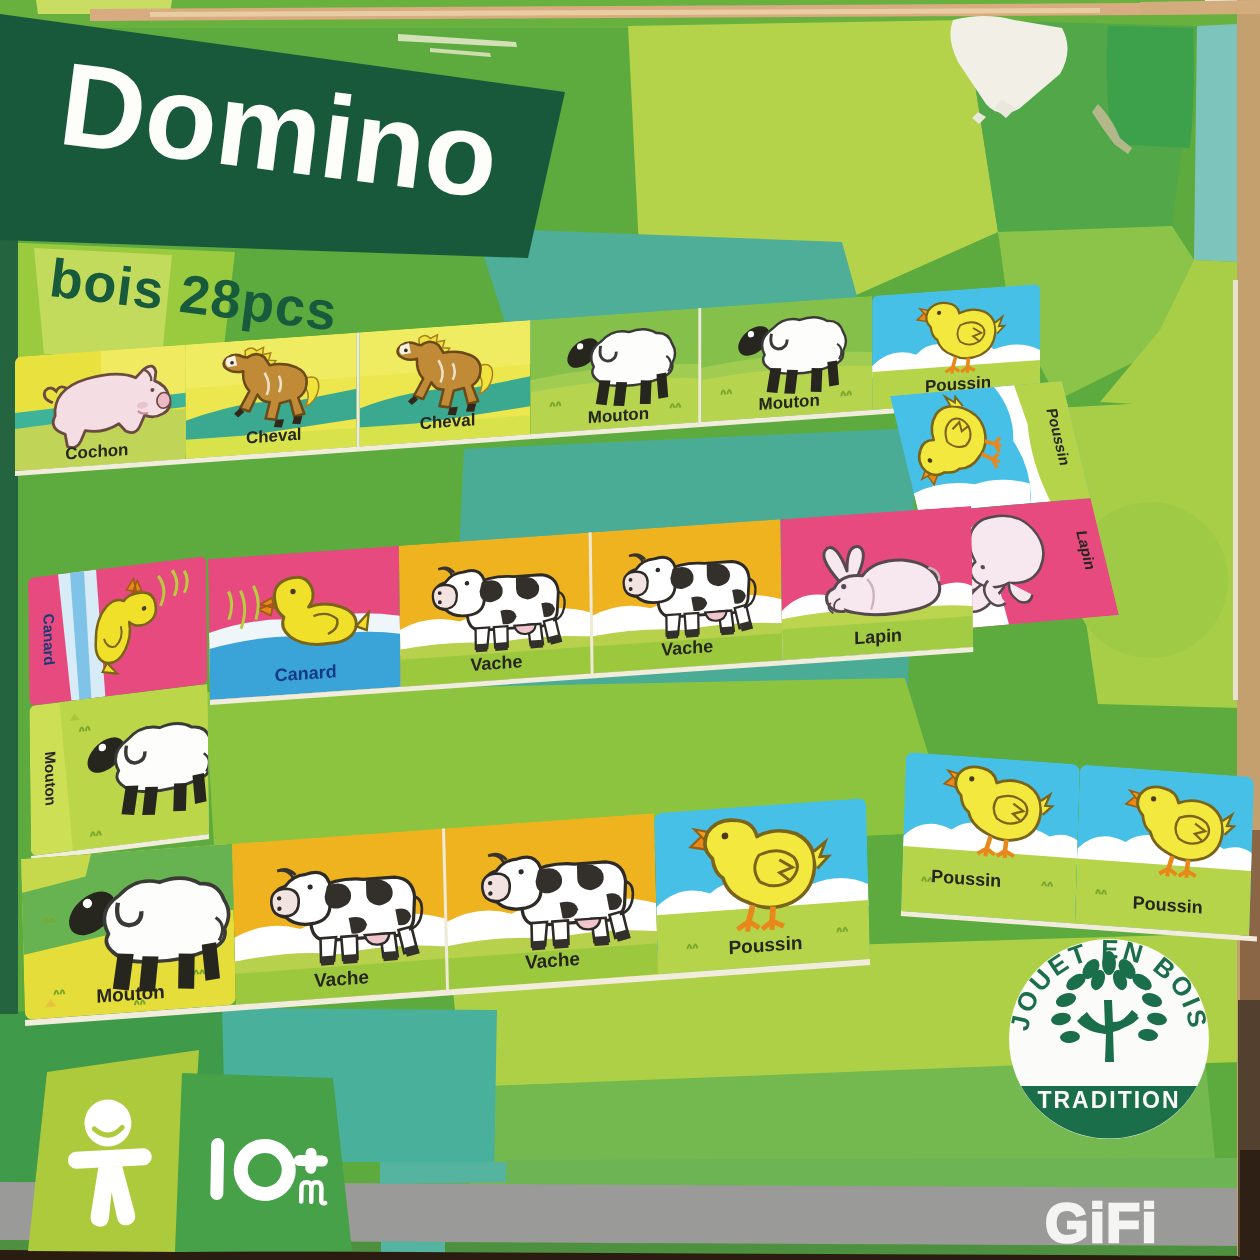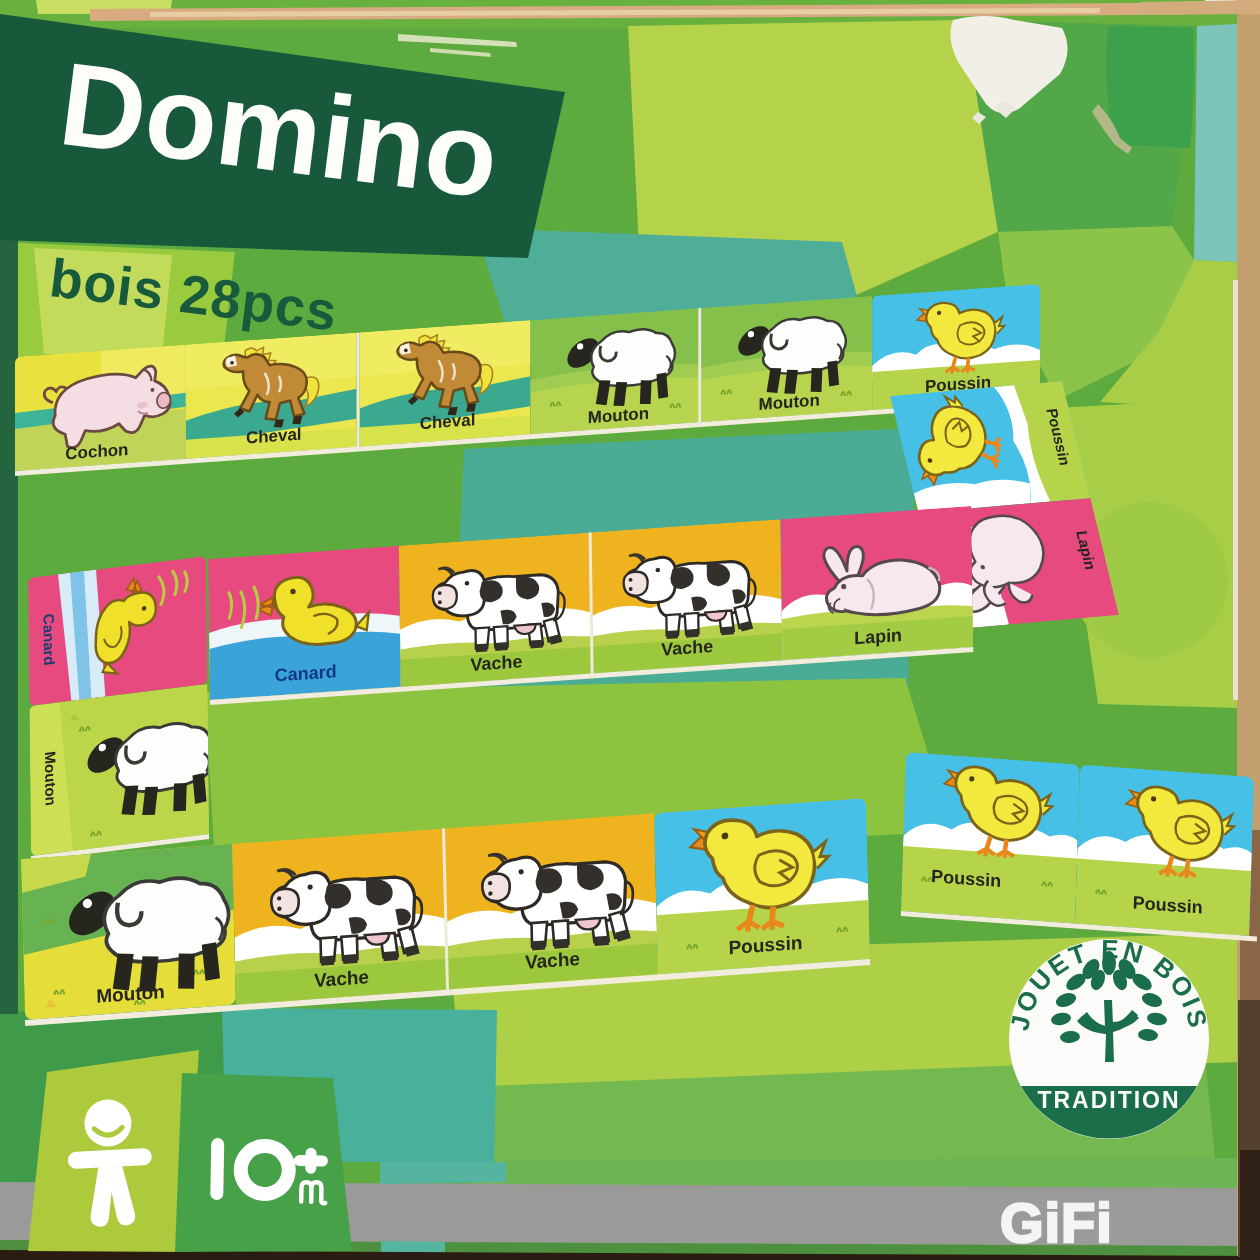--- a/index.html
+++ b/index.html
@@ -529,15 +529,15 @@
     <ellipse cx="112" cy="42" rx="6.5" ry="10.5" transform="rotate(-20,112,42)"></ellipse>
   </g>
 
   <defs>
         <path id="arcJEB" d="M27.6,135.2 A81,81 0 1 1 174.4,135.2"></path>
       </defs>
   <text font-size="26" font-weight="bold" fill="#1b6e4a" letter-spacing="3"><textPath href="#arcJEB" startOffset="50%" text-anchor="middle">JOUET EN BOIS</textPath></text>
   <text x="101" y="170" font-size="23" font-weight="bold" fill="#fbfbf9" text-anchor="middle" letter-spacing="2">TRADITION</text>
 </svg>
 
-<div class="abs" style="left:1000px;top:1190px;color:#f4f4f2;font-size:56px;font-weight:bold;-webkit-text-stroke:2.5px #f4f4f2;letter-spacing:1px;">GiFi</div>
+<div class="abs" style="left:1045px;top:1190px;color:#f4f4f2;font-size:56px;font-weight:bold;-webkit-text-stroke:2.5px #f4f4f2;letter-spacing:1px;">GiFi</div>
 
 </div>
 
 </body></html>

